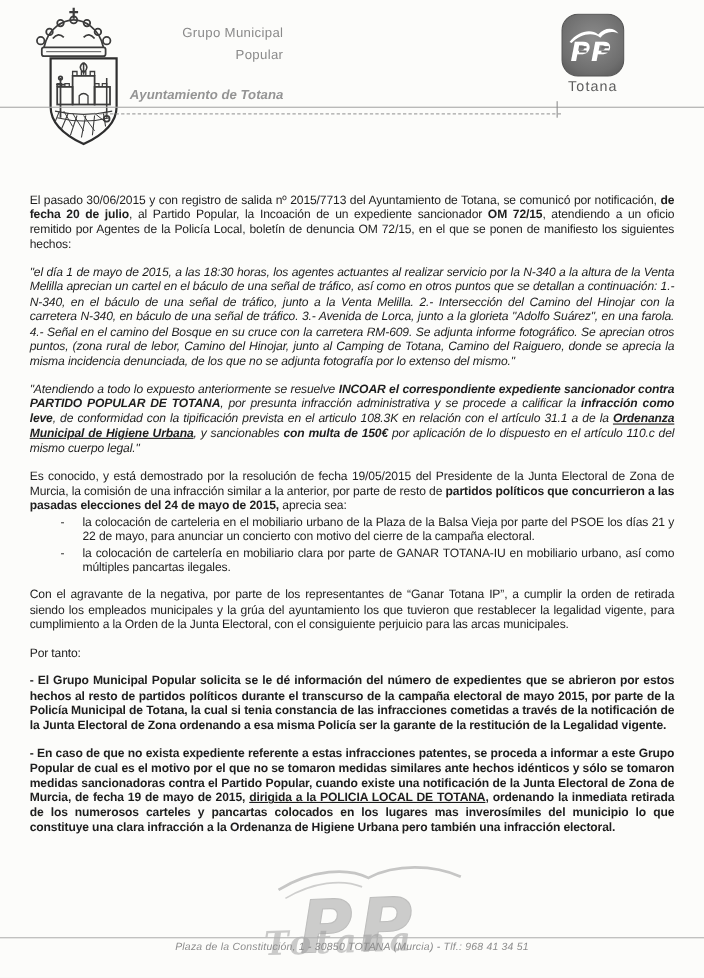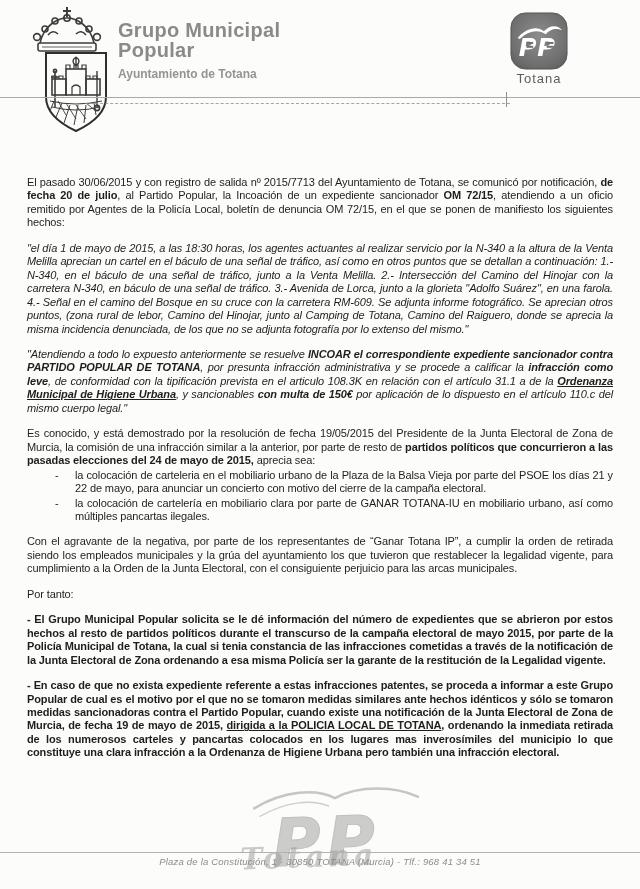--- a/index.html
+++ b/index.html
@@ -8,22 +8,22 @@
     width:640px;height:889px;
     margin:0 auto;
     background:#fcfcfa;
     overflow:hidden;
     font-family:"Liberation Sans", sans-serif;
     color:#1e1e1e;
   }
   
   .coat{position:absolute;left:14px;top:4px;width:106px;height:132px;}
   .org{position:absolute;left:118px;top:20px;color:#8a8a8a;}
-  .org .l1,.org .l2{font-weight:bold;font-size:20px;line-height:20px;letter-spacing:.3px;}
-  .org .l3{font-weight:bold;font-size:12px;line-height:16px;margin-top:6px;color:#949494;}
+  .org .l1,.org .l2{font-weight:normal;font-size:12px;line-height:20px;letter-spacing:.3px;text-align:right;}
+  .org .l3{font-style:italic;font-weight:bold;font-size:12px;line-height:16px;margin-top:18px;color:#949494;}
   .pplogo{position:absolute;left:510px;top:12px;width:58px;height:58px;}
   .pplogo-caption{position:absolute;left:498px;top:71px;width:82px;text-align:center;
     font-size:13px;color:#5d5d5d;letter-spacing:1px;}
   .rule-main{position:absolute;left:0;top:97px;width:640px;border-top:1px solid #a9a9a9;}
   .rule-sub{position:absolute;left:85px;top:103px;width:425px;border-top:1px dashed #8f8f8f;opacity:.8;}
   .rule-tick{position:absolute;left:506px;top:92px;width:1px;height:15px;background:#8f8f8f;}
   
   .doc-body{
     position:absolute;left:27px;top:141px;width:586px;
     font-size:11px;line-height:13.45px;letter-spacing:-0.12px;

